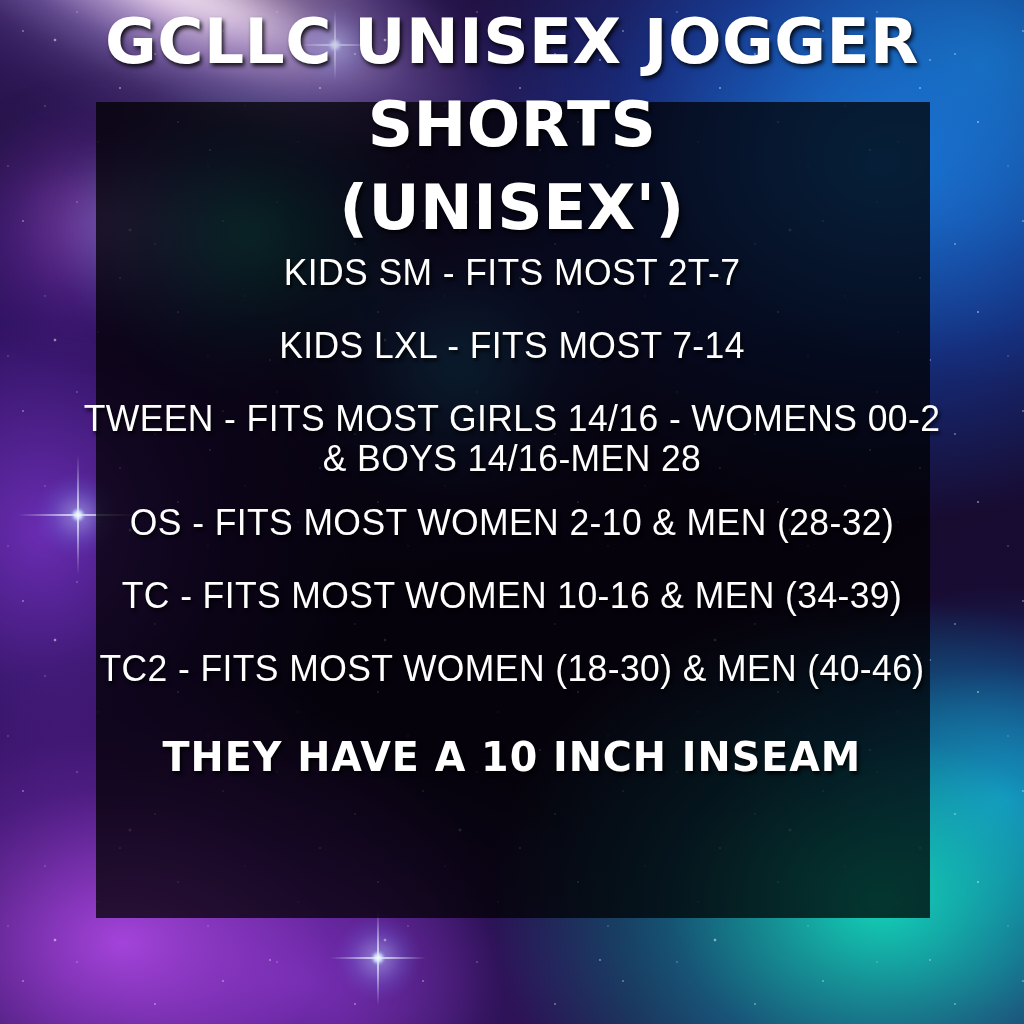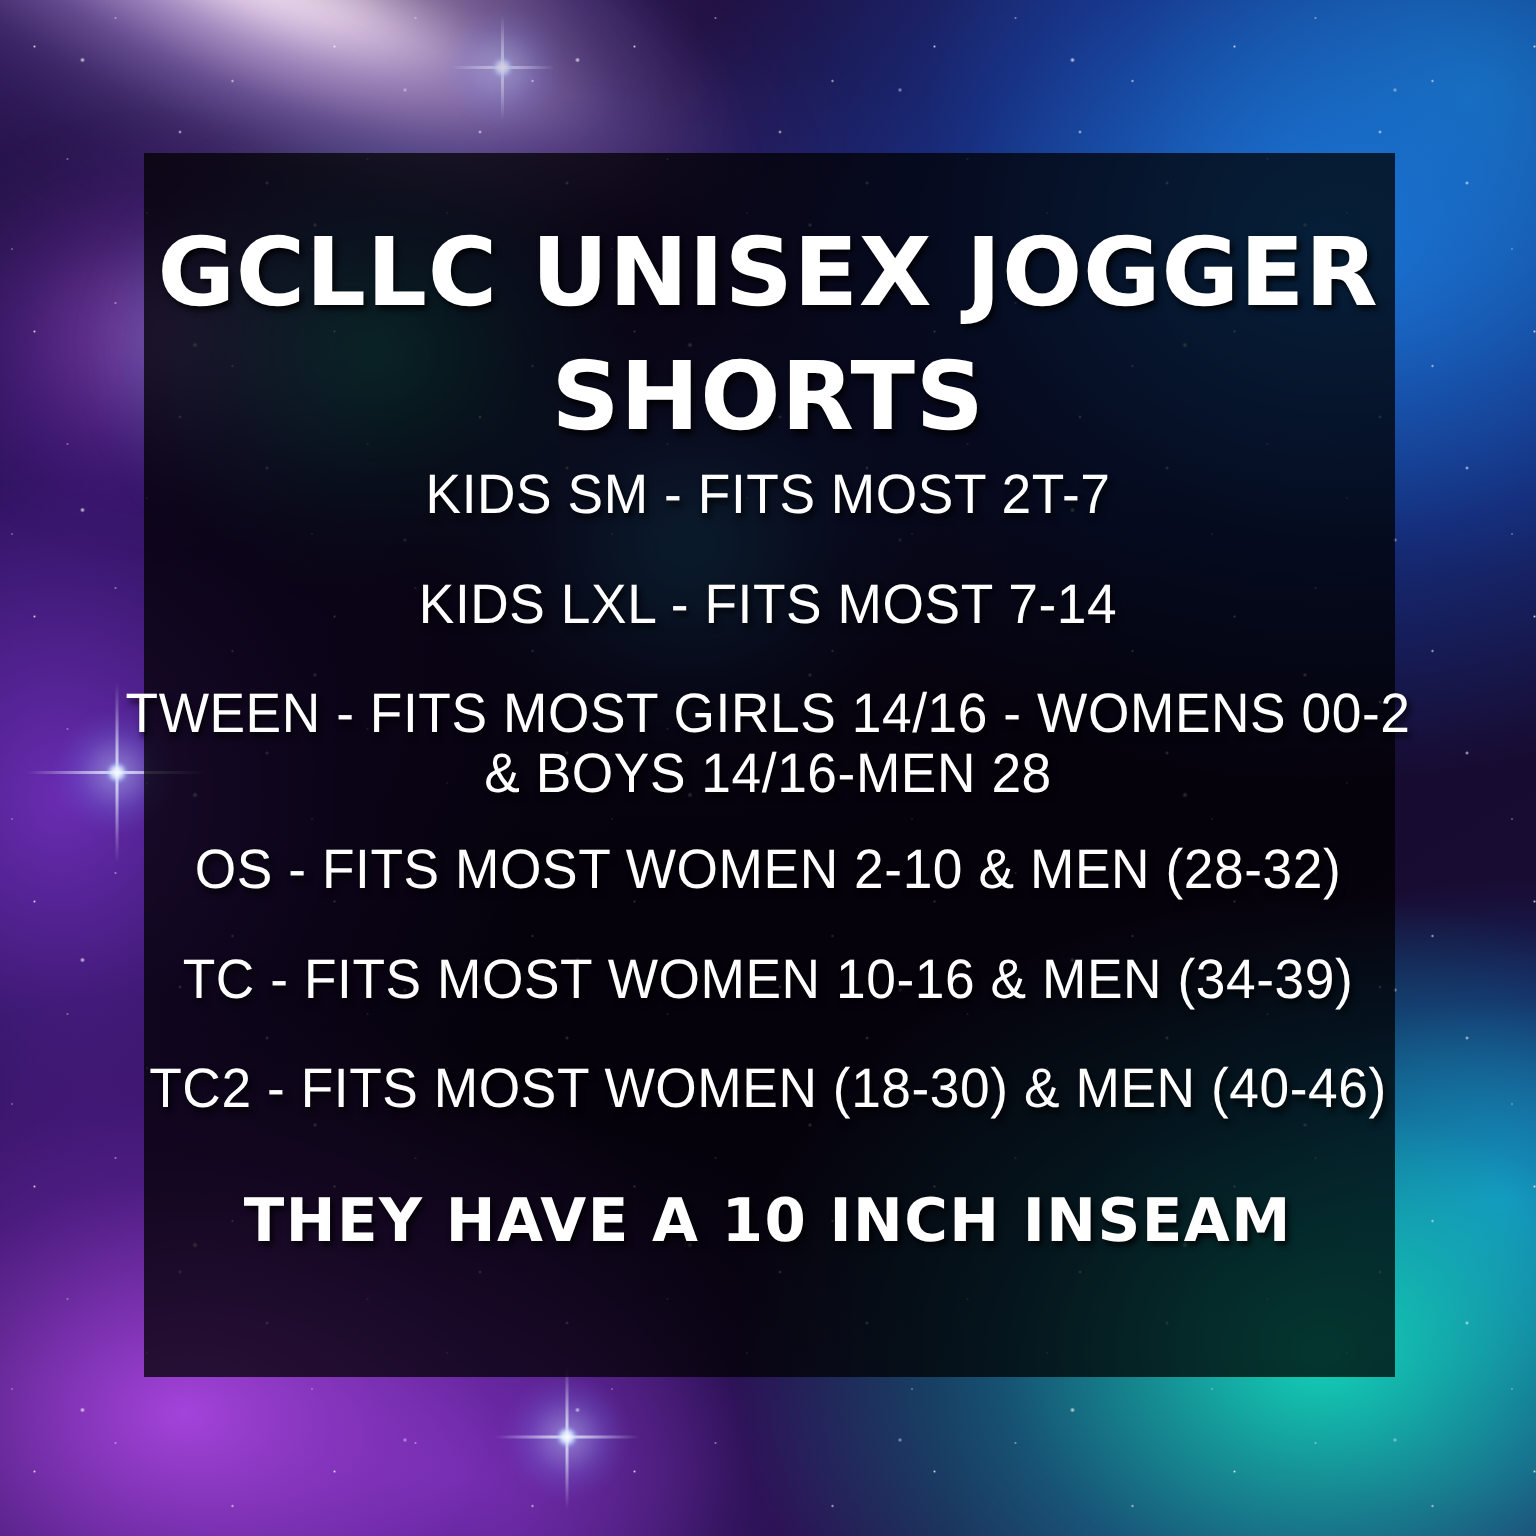--- a/index.html
+++ b/index.html
@@ -156,21 +156,20 @@
     background: rgba(0,0,0,0.74);
   }
 
   
   .content {
     position: absolute;
     inset: 0;
     display: flex;
     flex-direction: column;
     align-items: center;
-    padding-top: 140px;
     box-sizing: border-box;
   }
 
   .title {
     color: #ffffff;
     font-family: "DejaVu Sans", sans-serif;
     font-weight: 700;
     font-size: 63px;
     line-height: 1.32;
     letter-spacing: 0.5px;
@@ -246,20 +245,21 @@
       <span class="v"></span>
       <span class="core"></span>
   </div>
 
   <div class="overlay-panel"></div>
 
   <div class="content">
 
     <h1 class="title">
       <span>GCLLC UNISEX JOGGER SHORTS</span>
+      <span class="line2">(UNISEX')</span>
     </h1>
 
     <ul class="size-list">
       <li>
         <span>KIDS SM - FITS MOST 2T-7</span>
       </li>
       <li>
         <span>KIDS LXL - FITS MOST 7-14</span>
       </li>
       <li class="two-line">

